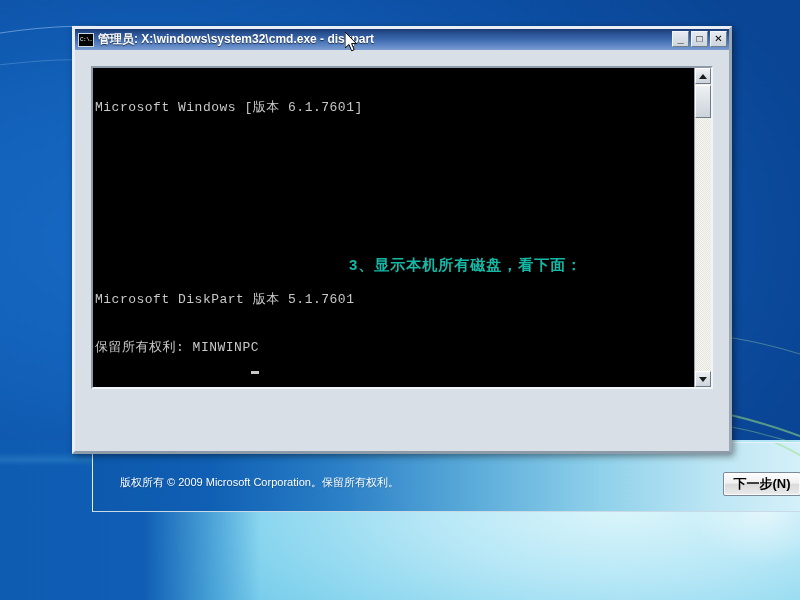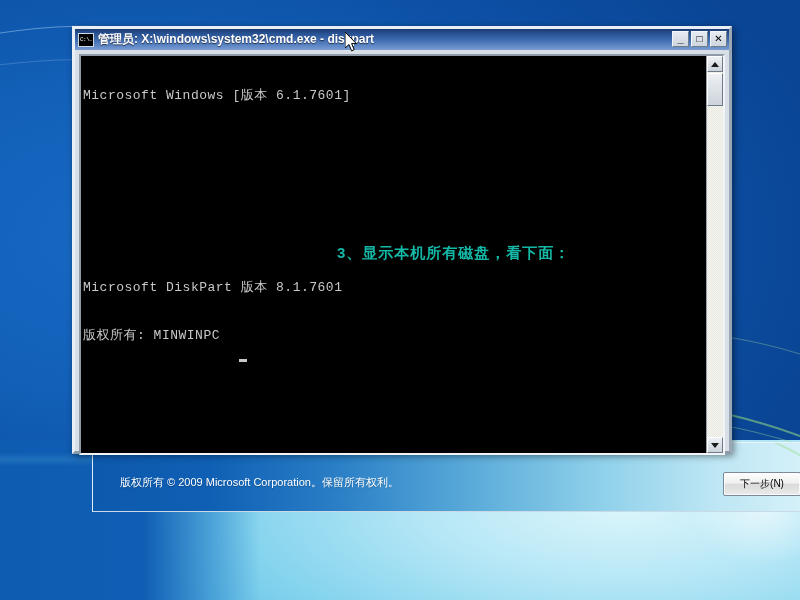--- a/index.html
+++ b/index.html
@@ -107,27 +107,28 @@
   }
   #next-button {
     position: absolute;
     right: 14px; top: 29px;
     width: 78px; height: 24px;
     box-sizing: border-box;
     border: 1px solid #7a8a99;
     border-radius: 2px;
     background: linear-gradient(to bottom, #fdfdfd 0%, #f0f0f0 46%, #dadada 52%, #ebebeb 100%);
     color: #000;
-    font-size: 10px;
+    font-size: 13px;
     font-family: "Liberation Sans", sans-serif;
     display: flex;
     align-items: center;
     justify-content: center;
     box-shadow: inset 0 0 0 1px rgba(255,255,255,0.75);
     cursor: default;
+    font-weight: bold;
   }
 
   
   #cmd-window {
     position: absolute;
     left: 72px; top: 26px;
     width: 660px; height: 428px;
     box-sizing: border-box;
     border: 3px solid;
     border-color: #e8eef4 #9aa8b6 #8d9aa8 #e8eef4;
@@ -193,22 +194,22 @@
     display: flex; align-items: center; justify-content: center;
     font-size: 10px;
     line-height: 1;
     color: #000;
     font-family: "Liberation Sans", sans-serif;
   }
   .btn-min span { align-items: flex-end; padding-bottom: 2px; font-size: 11px; font-weight: bold; }
 
   #cmd-client {
     position: relative;
-    margin: 4px;
-    height: 401px;
+    margin: 16px;
+    height: 323px;
     background: #000;
     border: 2px solid;
     border-color: #8e9aa7 #f2f5f8 #f2f5f8 #8e9aa7;
     box-sizing: border-box;
     overflow: hidden;
   }
   #console-text {
     position: absolute;
     left: 2px; top: 0px;
     color: #c8c8c8;
@@ -330,22 +331,22 @@
       </div>
     </div>
 
     <div id="cmd-client">
 
       <div id="console-text">
         <div class="console-line">Microsoft Windows [版本 6.1.7601]</div>
         <div class="console-line"></div>
         <div class="console-line"></div>
         <div class="console-line"></div>
-        <div class="console-line">Microsoft DiskPart 版本 8.1.7601</div>
-        <div class="console-line">版权所有: MINWINPC</div>
+        <div class="console-line">Microsoft DiskPart 版本 5.1.7601</div>
+        <div class="console-line">保留所有权利: MINWINPC</div>
         
         
         
         
         
         
         
         
       </div>
 

